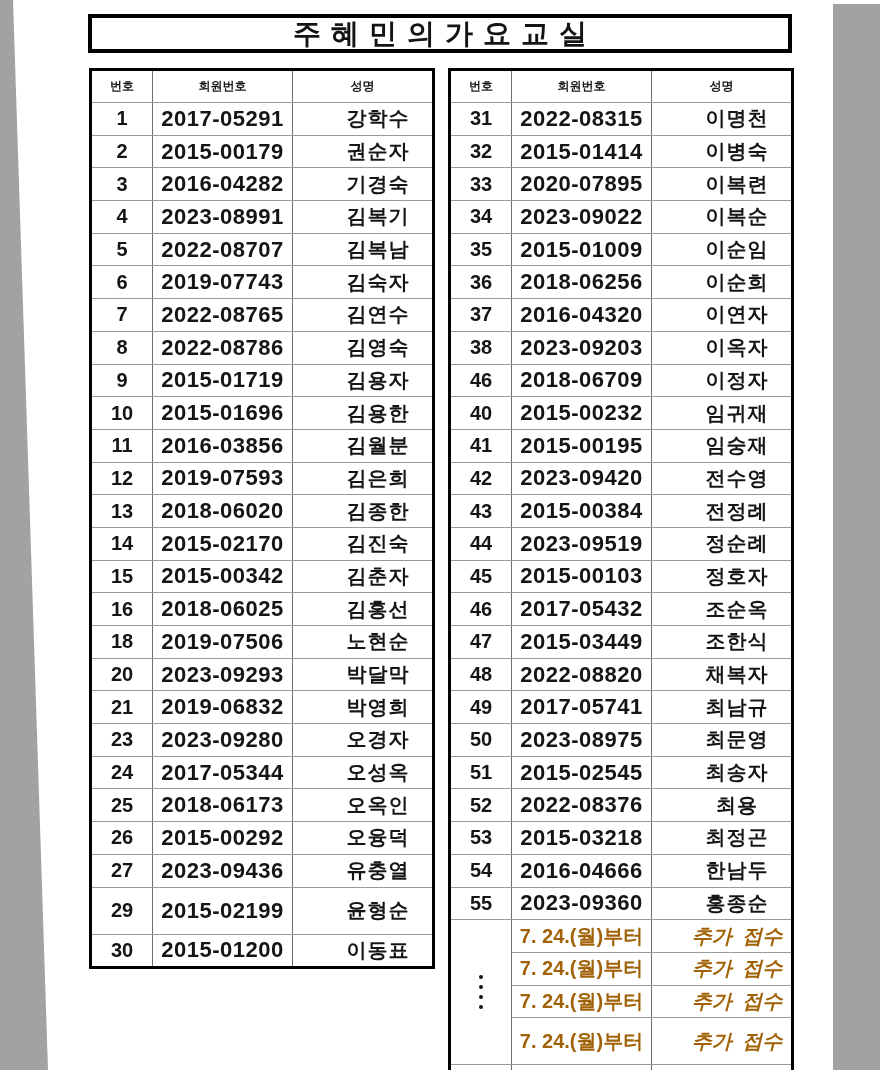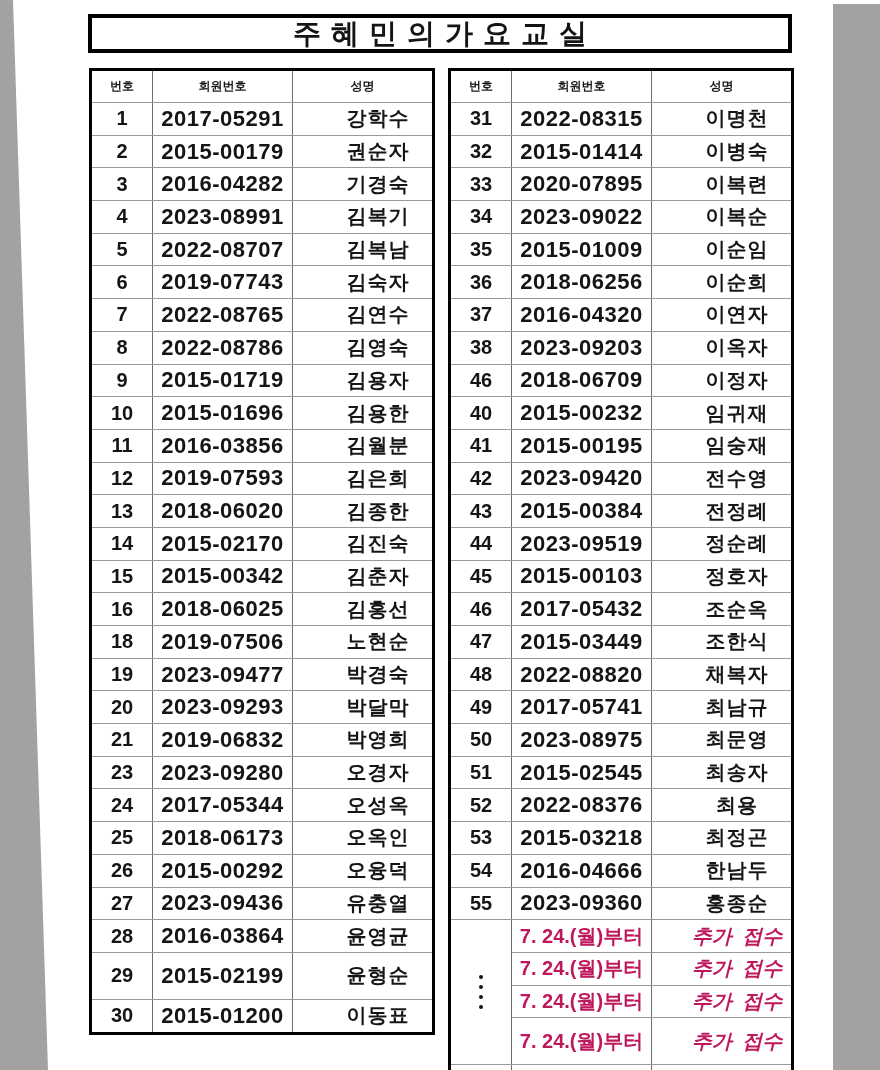--- a/index.html
+++ b/index.html
@@ -70,21 +70,21 @@
     height: 31px;
     font-size: 12px;
   }
   .roster td { height: 31.7px; }
   tr.tall td { height: 46px; }
   td.no-cell     { font-size: 20px; }
   td.member-cell { font-size: 22px; letter-spacing: 0.5px; }
   td.name-cell   { font-size: 20px; letter-spacing: 1px; padding-left: 31px; }
   tr.blue td.member-cell,
   tr.blue td.name-cell {
-    color: #be185d;
+    color: #a16207;
     font-size: 20px;
     letter-spacing: 0;
   }
   tr.blue td.name-cell { word-spacing: 5px; font-style: italic; }
   td.dots-cell {
     vertical-align: middle;
   }
   .vdots {
     display: flex;
     flex-direction: column;
@@ -200,25 +200,20 @@
         <td class="no-cell">16</td>
         <td class="member-cell">2018-06025</td>
         <td class="name-cell">김홍선</td>
       </tr>
       <tr>
         <td class="no-cell">18</td>
         <td class="member-cell">2019-07506</td>
         <td class="name-cell">노현순</td>
       </tr>
       <tr>
-        <td class="no-cell">19</td>
-        <td class="member-cell">2023-09477</td>
-        <td class="name-cell">박경숙</td>
-      </tr>
-      <tr>
         <td class="no-cell">20</td>
         <td class="member-cell">2023-09293</td>
         <td class="name-cell">박달막</td>
       </tr>
       <tr>
         <td class="no-cell">21</td>
         <td class="member-cell">2019-06832</td>
         <td class="name-cell">박영희</td>
       </tr>
       <tr>
@@ -238,25 +233,20 @@
       </tr>
       <tr>
         <td class="no-cell">26</td>
         <td class="member-cell">2015-00292</td>
         <td class="name-cell">오융덕</td>
       </tr>
       <tr>
         <td class="no-cell">27</td>
         <td class="member-cell">2023-09436</td>
         <td class="name-cell">유충열</td>
-      </tr>
-      <tr>
-        <td class="no-cell">28</td>
-        <td class="member-cell">2016-03864</td>
-        <td class="name-cell">윤영균</td>
       </tr>
       <tr class="tall">
         <td class="no-cell">29</td>
         <td class="member-cell">2015-02199</td>
         <td class="name-cell">윤형순</td>
       </tr>
       <tr>
         <td class="no-cell">30</td>
         <td class="member-cell">2015-01200</td>
         <td class="name-cell">이동표</td>

